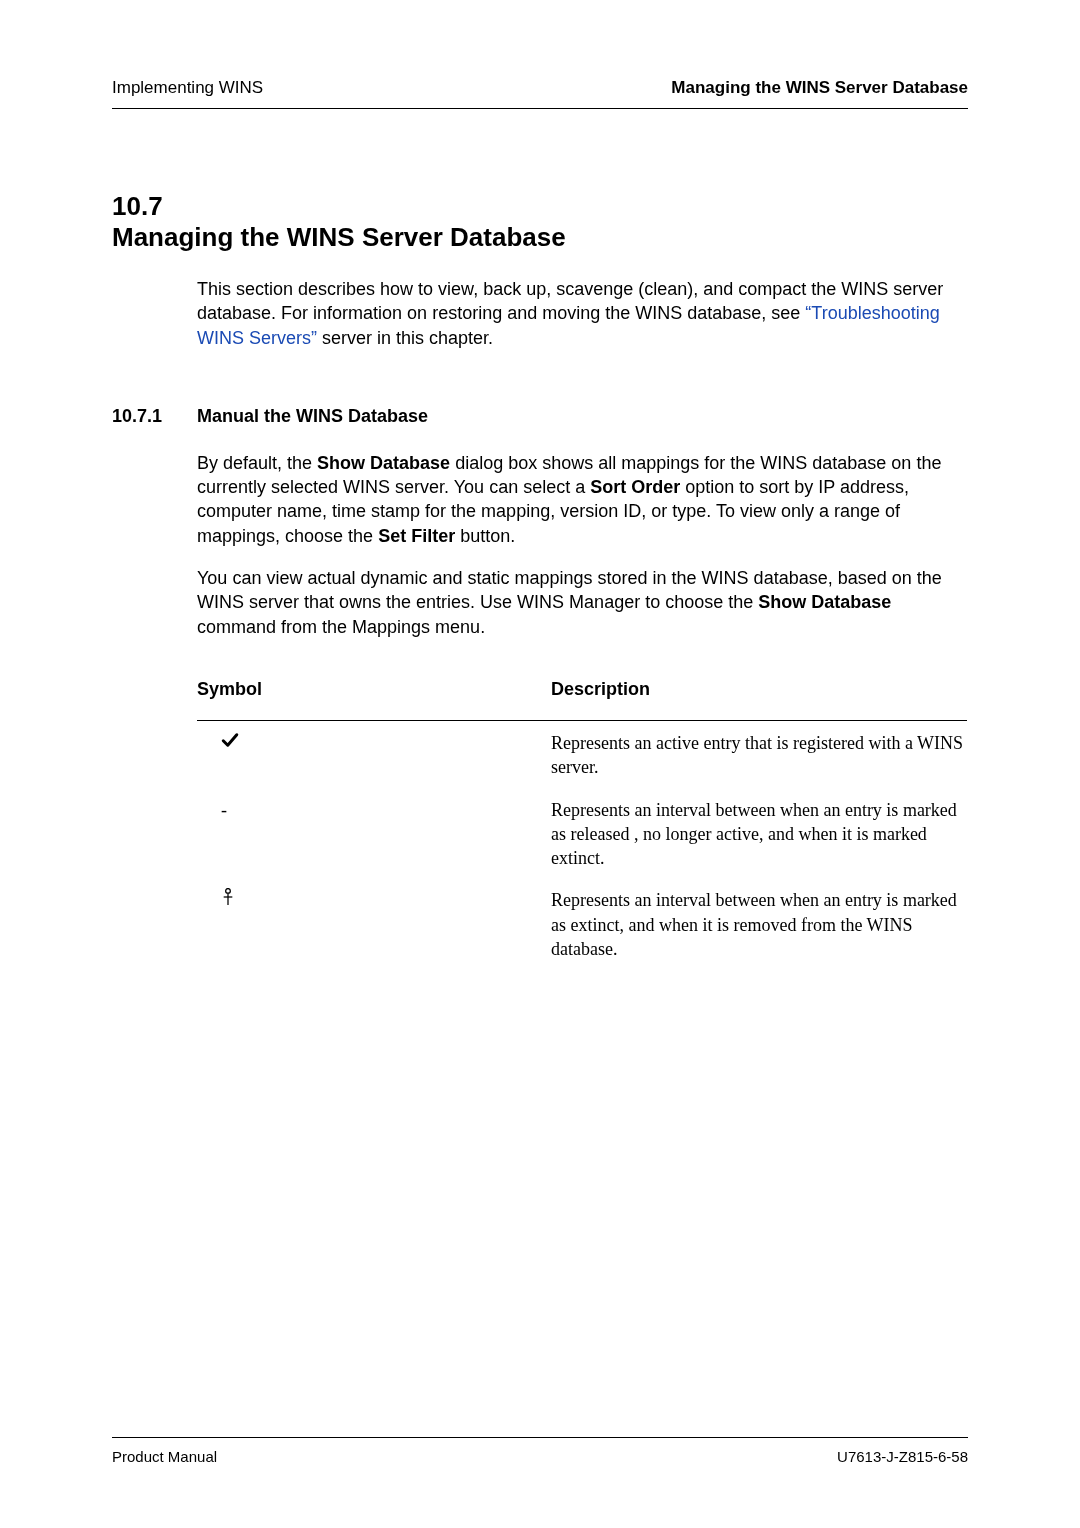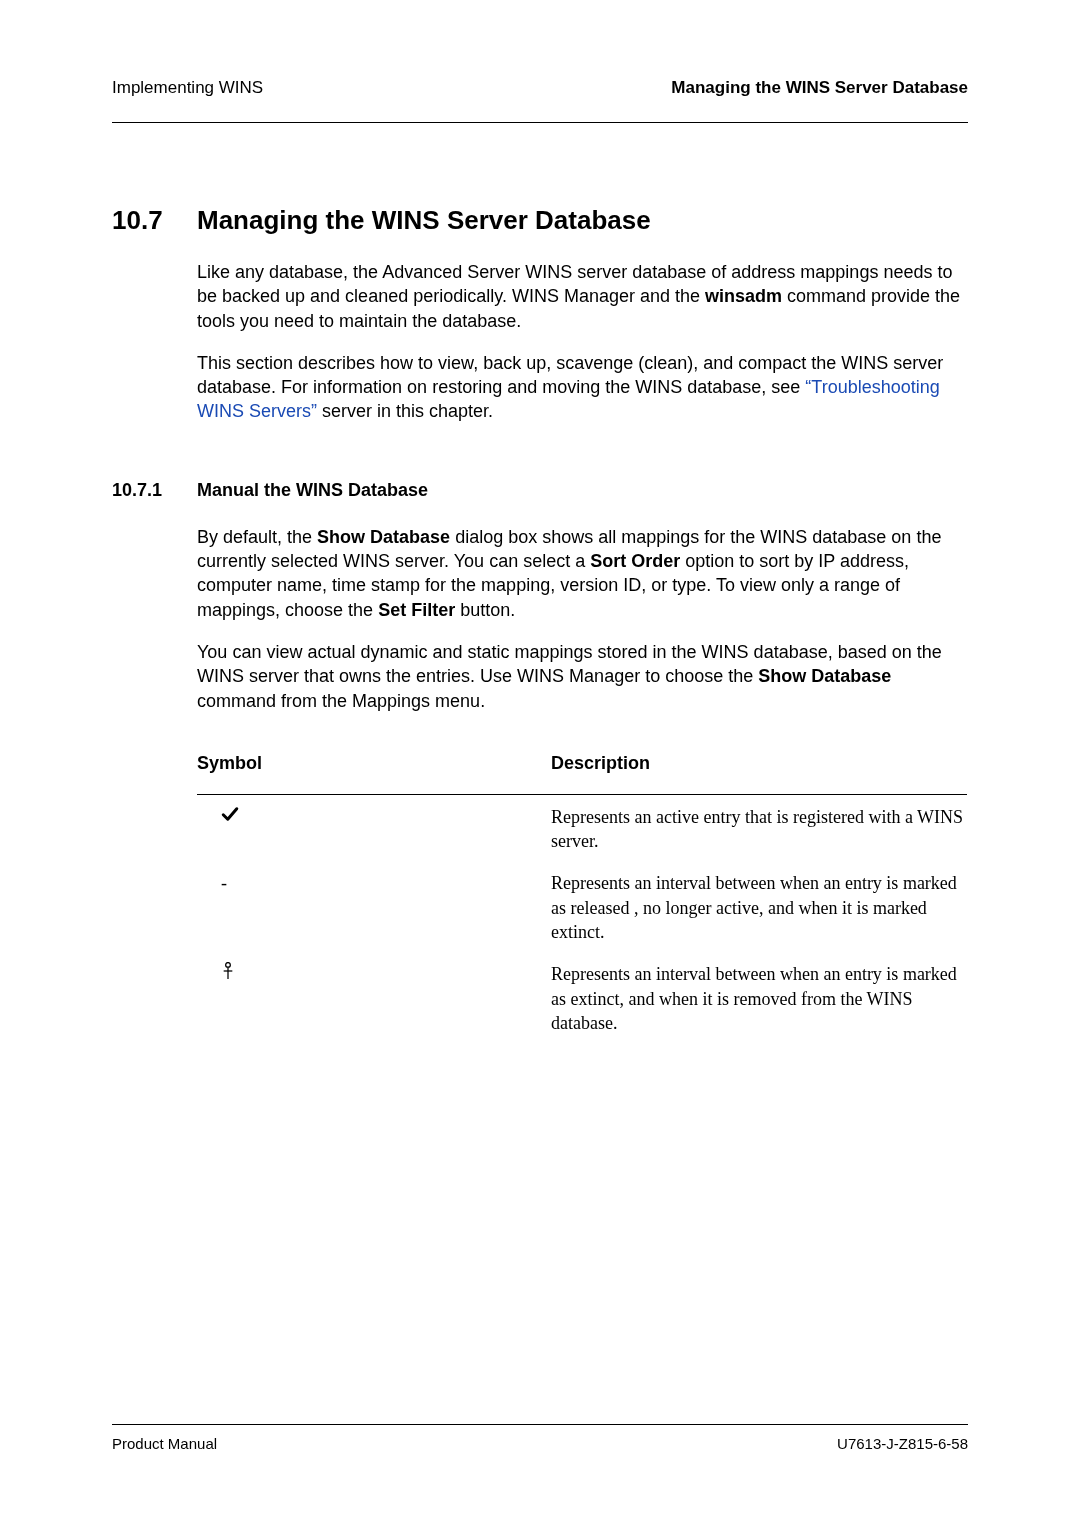--- a/index.html
+++ b/index.html
@@ -16,35 +16,36 @@
     position: relative;
     width: 1080px;
     height: 1528px;
     box-sizing: border-box;
     padding: 78px 112px 0 112px;
   }
   .running-header {
     display: flex;
     justify-content: space-between;
     font-size: 17px;
-    padding-bottom: 24px;
+    padding-bottom: 10px;
     border-bottom: 1.5px solid #000;
   }
   .running-header .left {
     font-weight: 400;
   }
   .running-header .right {
     font-weight: 700;
   }
   .section-heading {
     margin-top: 82px;
     display: flex;
     align-items: baseline;
     font-size: 26px;
     font-weight: 700;
+    flex-direction: column;
   }
   .section-heading .num {
     width: 85px;
   }
   .body-block {
     margin-left: 85px;
     margin-top: 24px;
     font-size: 18px;
     line-height: 1.35;
   }
@@ -90,21 +91,21 @@
     width: 330px;
     padding-left: 24px;
   }
   .check-icon svg { width: 18px; height: 18px; }
   .dash-icon { font-size: 18px; }
   .cross-icon svg { width: 14px; height: 18px; }
   .footer {
     position: absolute;
     left: 112px;
     right: 112px;
-    bottom: 76px;
+    bottom: 63px;
     border-top: 1px solid #000;
     padding-top: 10px;
     display: flex;
     justify-content: space-between;
     font-size: 15px;
     text-align: center;
   }
   b, strong { font-weight: 700; }
 </style>
 </head>
@@ -116,23 +117,20 @@
     <span class="left">Implementing WINS</span>
     <span class="right">Managing the WINS Server Database</span>
   </div>
 
   <div class="section-heading">
     <span class="num">10.7</span>
     <span>Managing the WINS Server Database</span>
   </div>
 
   <div class="body-block">
-    <p>
-      <span>Like any database, the Advanced Server WINS server database of address mappings needs to be backed up and cleaned periodically. WINS Manager and the </span><b>winsadm</b><span> command provide the tools you need to maintain the database.</span>
-    </p>
     <p>
       <span>This section describes how to view, back up, scavenge (clean), and compact the WINS server database. For information on restoring and moving the WINS database, see </span><span class="link">“Troubleshooting WINS Servers”</span><span> server in this chapter.</span>
     </p>
   </div>
 
   <div class="subsection-heading">
     <span class="num">10.7.1</span>
     <span>Manual the WINS Database</span>
   </div>
 

